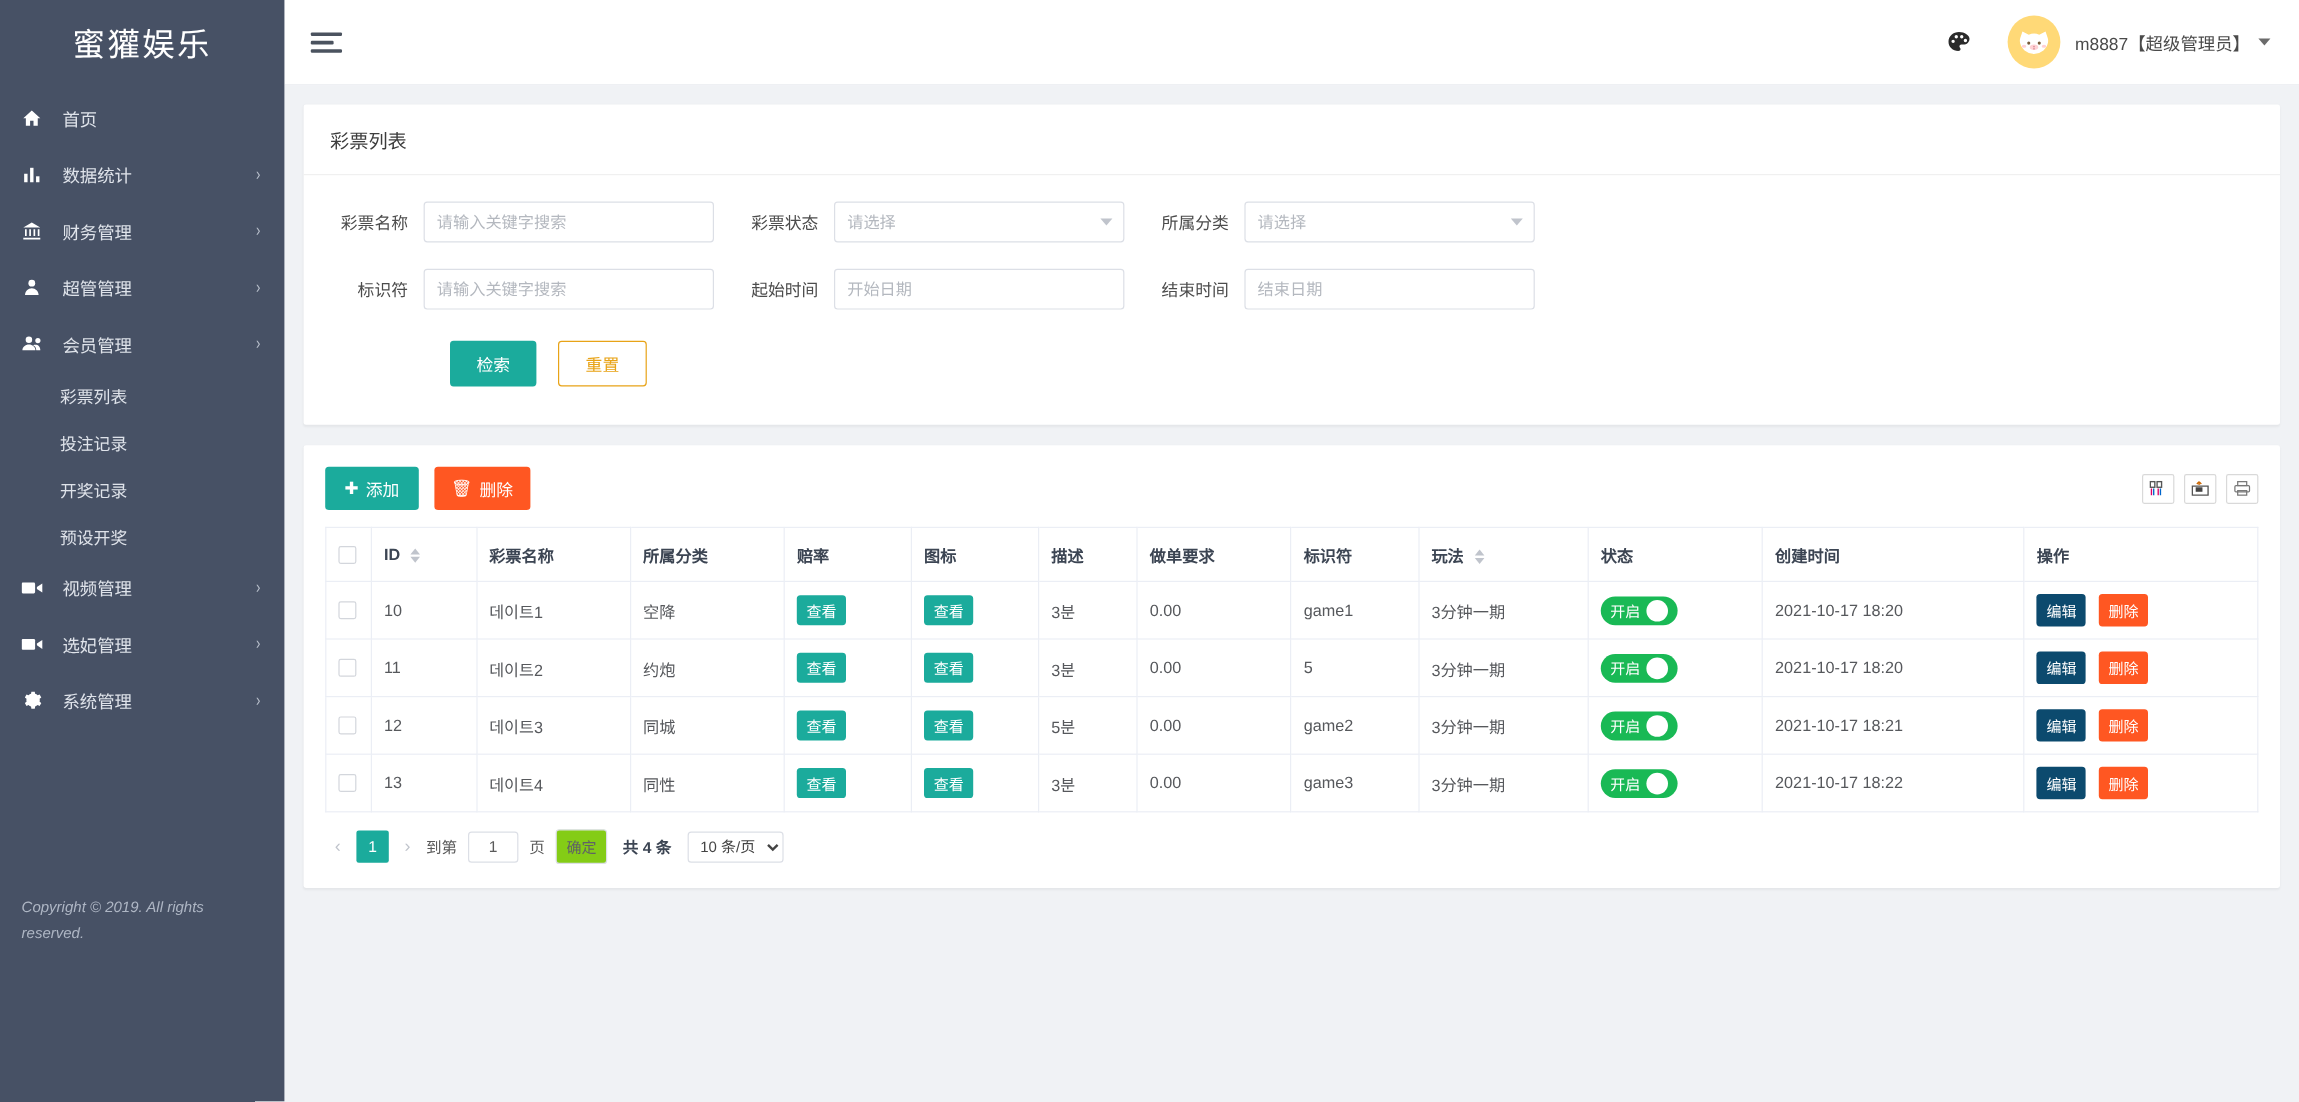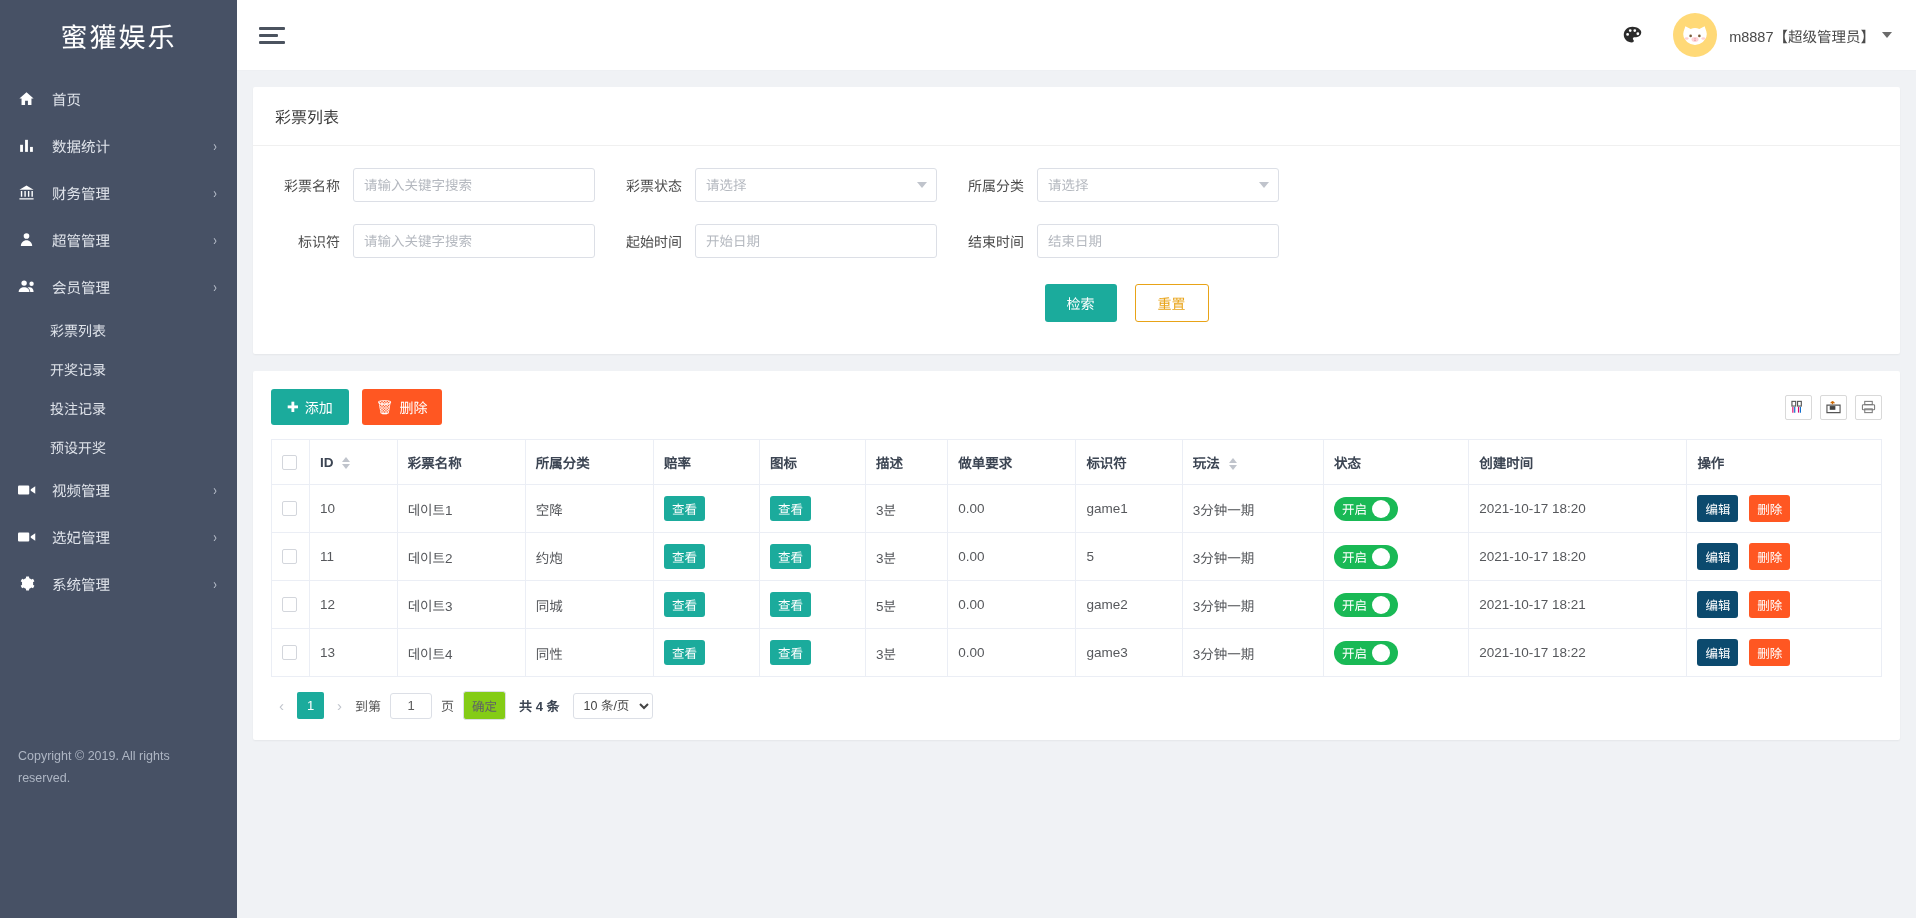--- a/index.html
+++ b/index.html
@@ -61,20 +61,21 @@
     cursor: pointer;
   }
   .copyright {
     position: absolute;
     left: 18px; right: 18px;
     top: 745px;
     font-size: 12.5px;
     line-height: 22px;
     color: #aeb6c4;
     font-family: "Liberation Sans", sans-serif;
+    font-style: italic;
   }
 
   
   .main { flex: 1; height: 770px; display: flex; flex-direction: column; overflow: hidden; }
   .topbar {
     height: 71px; min-height: 71px;
     background: #ffffff;
     border-bottom: 1px solid #eef0f3;
     display: flex; align-items: center;
     padding: 0 24px 0 22px;
@@ -148,21 +149,21 @@
   .select-wrap { flex: 1; position: relative; }
   .select-wrap .form-control { width: 100%; cursor: pointer; }
   .select-caret {
     position: absolute; right: 10px; top: 50%; transform: translateY(-50%);
     width: 0; height: 0;
     border-left: 5px solid transparent;
     border-right: 5px solid transparent;
     border-top: 6px solid #c0c4cc;
     pointer-events: none;
   }
-  .btn-row { padding: 4px 0 22px 100px; display: flex; gap: 18px; justify-content: center; }
+  .btn-row { padding: 4px 0 22px 100px; display: flex; gap: 18px; }
   .btn {
     border: none; border-radius: 3px;
     font-size: 14px; cursor: pointer;
     font-family: "Liberation Sans", "DejaVu Sans", sans-serif;
   }
   .btn-search {
     background: #1bab9c; color: #fff;
     padding: 9px 22px;
   }
   .btn-reset {
@@ -359,24 +360,24 @@
         </span>
         <span class="label">会员管理</span>
         <span class="arrow">›</span>
       </div>
 
 
       <div class="sub-item">
         <span>彩票列表</span>
       </div>
       <div class="sub-item">
+        <span>投注记录</span>
+      </div>
+      <div class="sub-item">
         <span>开奖记录</span>
-      </div>
-      <div class="sub-item">
-        <span>投注记录</span>
       </div>
       <div class="sub-item">
         <span>预设开奖</span>
       </div>
 
       <div class="nav-item">
         <span class="ico">
           <svg width="18" height="14" viewBox="0 0 24 16" fill="#fff">
               <rect x="0" y="2" width="15" height="12" rx="1.5"></rect>
               <path d="M17 7l6-4v10l-6-4z"></path>

